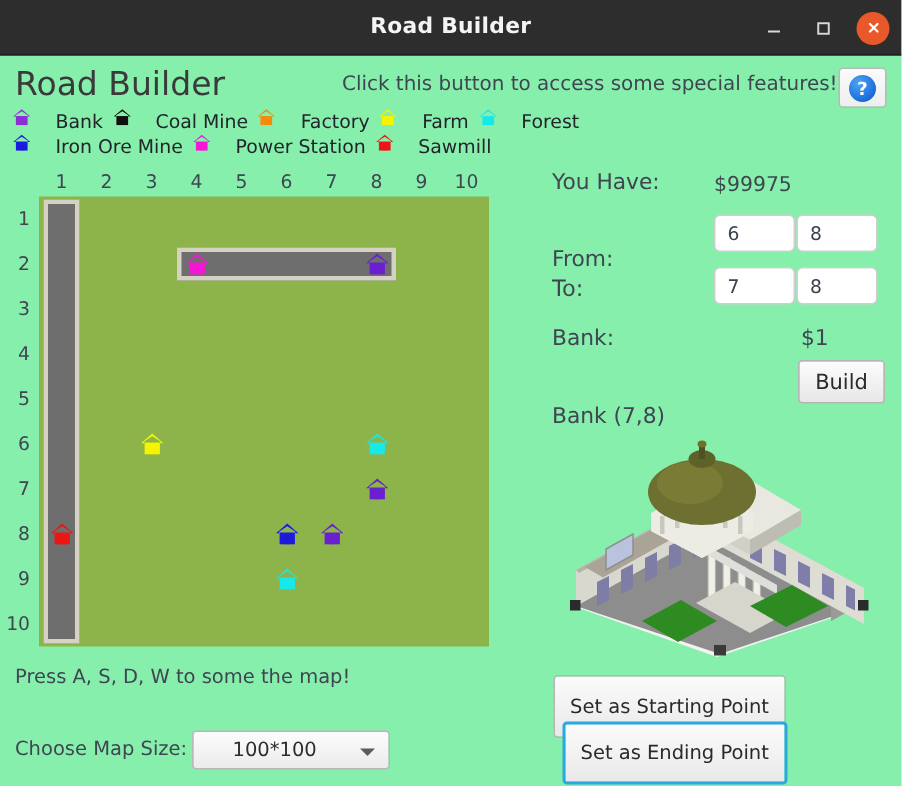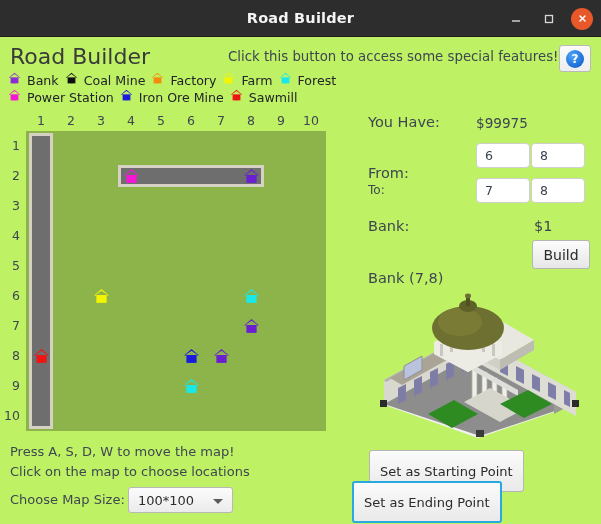--- a/index.html
+++ b/index.html
@@ -6,21 +6,21 @@
   html, body {
     margin: 0; padding: 0;
     width: 601px; height: 524px;
     overflow: hidden;
     font-family: "DejaVu Sans", "Liberation Sans", sans-serif;
     background: #f2f2f2;
   }
   #app {
     position: relative;
     width: 601px; height: 524px;
-    background: #bef264;
+    background: #86efac;
   }
 
   
   .titlebar {
     position: absolute; left: 0; top: 0;
     width: 601px; height: 37px;
     background: #2d2d2d;
     border-bottom: 1px solid #1d1d1d;
   }
   .titlebar-title {
@@ -77,21 +77,21 @@
 
   
   .legend {
     position: absolute; left: 8px; top: 72px;
     width: 330px;
     font-size: 12.6px; color: #22242a;
     line-height: 16px;
   }
   .legend-row { display: flex; align-items: center; flex-wrap: nowrap; }
   .legend-item { display: flex; align-items: center; margin-right: 6px; white-space: nowrap; }
-  .legend-item span.lbl { margin-left: 6px; }
+  .legend-item span.lbl { margin-left: 16px; }
   .house { display: inline-block; }
 
   
   .map-wrap {
     position: absolute; left: 0px; top: 112px;
     width: 340px; height: 322px;
   }
   .col-headers {
     position: absolute; left: 26px; top: 0;
     width: 300px; height: 18px;
@@ -126,41 +126,41 @@
     width: 30px; height: 30px;
     display: flex; align-items: center; justify-content: center;
   }
 
   
   .hint1 { position: absolute; left: 10px; top: 444px; font-size: 13px; color: #3f4652; }
   .hint2 { position: absolute; left: 10px; top: 464px; font-size: 13px; color: #3f4652; }
   .mapsize-label { position: absolute; left: 10px; top: 492px; font-size: 13px; color: #3f4652; }
   .mapsize-select {
     position: absolute; left: 128px; top: 487px;
-    width: 105px; height: 26px;
+    width: 132px; height: 26px;
     border: 1px solid #b8b8b8; border-radius: 3px;
     background: linear-gradient(#fcfcfc, #ebebeb);
     font-size: 13px; color: #2d2d2d;
     display: flex; align-items: center;
-    padding-left: 9px; cursor: pointer;
+    padding-left: 26px; cursor: pointer;
   }
   .mapsize-arrow {
     position: absolute; right: 9px; top: 11px;
     width: 0; height: 0;
     border-left: 5px solid transparent;
     border-right: 5px solid transparent;
     border-top: 5px solid #5b5b5b;
   }
 
   
   .welcome { position: absolute; left: 368px; top: 84px; font-size: 14.5px; color: #3f4652; }
   .lbl-have { position: absolute; left: 368px; top: 114px; font-size: 14.5px; color: #3f4652; }
   .val-have { position: absolute; left: 476px; top: 115px; font-size: 13.6px; color: #3f4652; }
   .lbl-from { position: absolute; left: 368px; top: 165px; font-size: 14.5px; color: #3f4652; }
-  .lbl-to   { position: absolute; left: 368px; top: 183px; font-size: 12px; color: #3f4652; }
+  .lbl-to   { position: absolute; left: 368px; top: 183px; font-size: 15px; color: #3f4652; }
   .lbl-cost { position: absolute; left: 368px; top: 218px; font-size: 14.5px; color: #3f4652; }
   .val-cost { position: absolute; left: 534px; top: 218px; font-size: 14.5px; color: #3f4652; }
 
   .num-input {
     position: absolute;
     width: 54px; height: 25px;
     border: 1px solid #cfcfcf; border-radius: 4px;
     background: #ffffff;
     font-size: 12.5px; color: #3b4350;
     font-family: "DejaVu Sans", "Liberation Sans", sans-serif;
@@ -194,21 +194,21 @@
     height: 42px;
     border: 1px solid #b5b5b5; border-radius: 3px;
     background: linear-gradient(#fbfbfb, #e9e9e9);
     font-size: 13px; color: #2a2a2a;
     font-family: "DejaVu Sans", "Liberation Sans", sans-serif;
     cursor: pointer;
     padding: 0 10px;
   }
   .btn-start { left: 369px; top: 450px; }
   .btn-end {
-    left: 352px; top: 481px;
+    left: 375px; top: 481px;
     border: 2px solid #2aa8e0;
     background: linear-gradient(#fbfbfb, #e9e9e9);
   }
 </style>
 </head>
 <body>
 
 <div id="app">
 
   <div class="titlebar">
@@ -278,33 +278,33 @@
               <polygon points="8,1 15,7 13,7 13,6 8,2.6 3,6 3,7 1,7" fill="#19e8e8"></polygon>
               <rect x="3.2" y="6.6" width="9.6" height="7.4" fill="#19e8e8"></rect>
               <rect x="6.4" y="9.6" width="3.2" height="4.4" fill="#19e8e8" opacity="0.45"></rect>
             </svg></span>
           <span class="lbl">Forest</span>
         </span>
       </div>
     <div class="legend-row" id="legend-row2">
         <span class="legend-item">
           <span class="house"><svg width="13" height="13" viewBox="0 0 16 16">
+              <polygon points="8,1 15,7 13,7 13,6 8,2.6 3,6 3,7 1,7" fill="#1b1bdd"></polygon>
+              <rect x="3.2" y="6.6" width="9.6" height="7.4" fill="#1b1bdd"></rect>
+              <rect x="6.4" y="9.6" width="3.2" height="4.4" fill="#1b1bdd" opacity="0.45"></rect>
+            </svg></span>
+          <span class="lbl">Iron Ore Mine</span>
+        </span>
+        <span class="legend-item">
+          <span class="house"><svg width="13" height="13" viewBox="0 0 16 16">
               <polygon points="8,1 15,7 13,7 13,6 8,2.6 3,6 3,7 1,7" fill="#f715d6"></polygon>
               <rect x="3.2" y="6.6" width="9.6" height="7.4" fill="#f715d6"></rect>
               <rect x="6.4" y="9.6" width="3.2" height="4.4" fill="#f715d6" opacity="0.45"></rect>
             </svg></span>
           <span class="lbl">Power Station</span>
-        </span>
-        <span class="legend-item">
-          <span class="house"><svg width="13" height="13" viewBox="0 0 16 16">
-              <polygon points="8,1 15,7 13,7 13,6 8,2.6 3,6 3,7 1,7" fill="#1b1bdd"></polygon>
-              <rect x="3.2" y="6.6" width="9.6" height="7.4" fill="#1b1bdd"></rect>
-              <rect x="6.4" y="9.6" width="3.2" height="4.4" fill="#1b1bdd" opacity="0.45"></rect>
-            </svg></span>
-          <span class="lbl">Iron Ore Mine</span>
         </span>
         <span class="legend-item">
           <span class="house"><svg width="13" height="13" viewBox="0 0 16 16">
               <polygon points="8,1 15,7 13,7 13,6 8,2.6 3,6 3,7 1,7" fill="#ef1515"></polygon>
               <rect x="3.2" y="6.6" width="9.6" height="7.4" fill="#ef1515"></rect>
               <rect x="6.4" y="9.6" width="3.2" height="4.4" fill="#ef1515" opacity="0.45"></rect>
             </svg></span>
           <span class="lbl">Sawmill</span>
         </span>
       </div>
@@ -397,22 +397,21 @@
         <div class="bldg" style="left: 150px; top: 240px;">
           <svg width="17" height="17" viewBox="0 0 16 16">
             <polygon points="8,1 15,7 13,7 13,6 8,2.6 3,6 3,7 1,7" fill="#19e8e8"></polygon>
             <rect x="3.2" y="6.6" width="9.6" height="7.4" fill="#19e8e8"></rect>
             <rect x="6.4" y="9.6" width="3.2" height="4.4" fill="#19e8e8" opacity="0.45"></rect>
           </svg>
         </div>
       </div>
   </div>
 
-  <div class="hint1">Press A, S, D, W to move the map!</div>
-  <div class="hint2">Click on the map to choose locations</div>
+  <div class="hint1">Press A, S, D, W to some the map!</div>
   <div class="mapsize-label">Choose Map Size:</div>
   <div class="mapsize-select">
     <span>100*100</span>
     <span class="mapsize-arrow"></span>
   </div>
 
   <div class="lbl-have">You Have:</div>
   <div class="val-have">$99975</div>
 
   <div class="lbl-from">From:</div>

